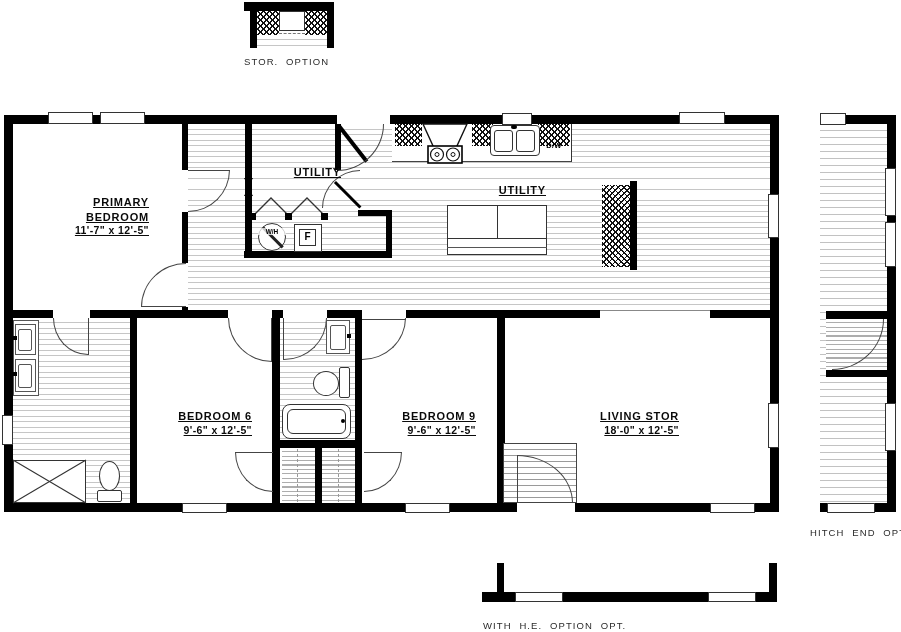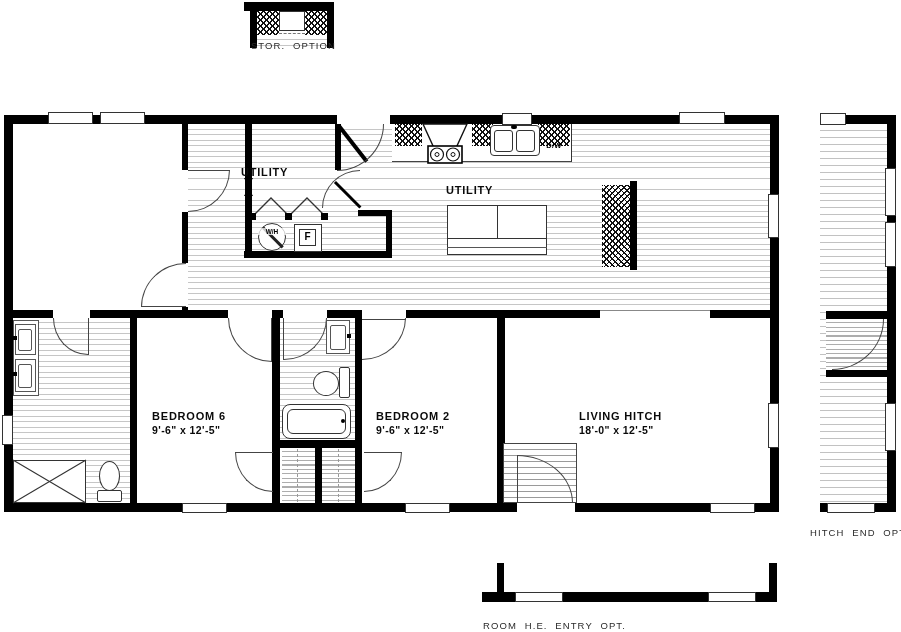--- a/index.html
+++ b/index.html
@@ -16,43 +16,43 @@
                        repeating-linear-gradient(135deg,#111 0 1.3px,transparent 1.3px 4.2px);}
   .win{position:absolute;background:#fff;border:1px solid #333;box-sizing:border-box;}
   .arc{position:absolute;border:1.3px solid #444;box-sizing:border-box;background:transparent;}
   .arc.tl{border-radius:100% 0 0 0;border-right:none;border-bottom:none;}
   .arc.tr{border-radius:0 100% 0 0;border-left:none;border-bottom:none;}
   .arc.bl{border-radius:0 0 0 100%;border-right:none;border-top:none;}
   .arc.br{border-radius:0 0 100% 0;border-left:none;border-top:none;}
   .leaf{position:absolute;background:#444;}
   .fix{position:absolute;background:#fff;border:1.3px solid #333;box-sizing:border-box;}
   .fix2{position:absolute;background:#fff;border:1px solid #555;box-sizing:border-box;}
-  .lbl{position:absolute;text-align:left;font-weight:bold;font-size:11px;line-height:1.32;
-       letter-spacing:.8px;color:#0a0a0a;}
+  .lbl{position:absolute;text-align:right;font-weight:bold;font-size:11px;line-height:1.32;
+       letter-spacing:.8px;color:#0a0a0a;text-decoration:underline;}
   .lbl .dims{font-size:10.5px;letter-spacing:.4px;display:block;white-space:nowrap;}
   .lbl .nm{display:block;white-space:pre-line;}
   .opt{position:absolute;font-size:9.5px;font-weight:normal;color:#2a2a2a;
        letter-spacing:1.1px;word-spacing:4px;white-space:nowrap;}
   .tinytxt{position:absolute;font-weight:bold;color:#000;text-align:center;}
   svg{position:absolute;overflow:visible;}
 </style>
 </head>
 <body>
 
 <div id="plan">
 
   <div class="w" style="left:244px;top:2px;width:90px;height:9px"></div>
   <div class="w" style="left:250px;top:11px;width:7px;height:37px"></div>
   <div class="w" style="left:327px;top:11px;width:7px;height:37px"></div>
   <div class="xh" style="left:257px;top:11px;width:22px;height:24px"></div>
   <div class="xh" style="left:305px;top:11px;width:22px;height:24px"></div>
   <div class="win" style="left:279px;top:11px;width:26px;height:20px"></div>
   <div style="position:absolute;left:279px;top:33px;width:26px;height:0;border-top:1px dashed #777"></div>
   <div class="st" style="left:257px;top:35px;width:70px;height:13px"></div>
-  <div class="opt" style="left:244px;top:40px;width:92px;text-align:right">STOR. OPTION</div>
+  <div class="opt" style="left:244px;top:56px;width:92px;text-align:left">STOR. OPTION</div>
 
   <div class="st" style="left:188px;top:124px;width:582px;height:186px"></div>
   <div class="st" style="left:13px;top:318px;width:117px;height:185px"></div>
   <div class="st" style="left:280px;top:318px;width:75px;height:122px"></div>
   <div class="st-dense" style="left:282px;top:448px;width:33px;height:55px"></div>
   <div class="st-dense" style="left:322px;top:448px;width:33px;height:55px"></div>
   <div style="position:absolute;left:297px;top:449px;width:0;height:53px;border-left:1px dashed #999"></div>
   <div style="position:absolute;left:338px;top:449px;width:0;height:53px;border-left:1px dashed #999"></div>
 
   <div class="white" style="left:392px;top:124px;width:179px;height:37px;border-bottom:1px solid #444;border-right:1.5px solid #333"></div>
@@ -195,36 +195,41 @@
 
   <div class="fix2" style="left:326px;top:320px;width:24px;height:34px"></div>
   <div class="fix2" style="left:330px;top:325px;width:16px;height:25px;border-radius:2px"></div>
   <div style="position:absolute;left:347px;top:334px;width:4px;height:4px;background:#000"></div>
   <div class="fix" style="left:313px;top:371px;width:26px;height:25px;border-radius:50%"></div>
   <div class="fix" style="left:339px;top:367px;width:11px;height:31px;border-radius:2px"></div>
   <div class="fix" style="left:282px;top:404px;width:69px;height:35px;border-width:1.4px;border-radius:8px"></div>
   <div class="fix" style="left:287px;top:409px;width:59px;height:25px;border-width:1px;border-radius:6px"></div>
   <div style="position:absolute;left:341px;top:419px;width:4px;height:4px;background:#000;border-radius:50%"></div>
 
+  <div class="lbl" style="left:29px;top:195px;width:120px">
+    <span class="nm">PRIMARY
+BEDROOM</span>
+    <span class="dims">11'-7" x  12'-5"</span>
+  </div>
   <div class="lbl" style="left:241px;top:165px;width:100px">
     <span class="nm">UTILITY</span>
   </div>
   <div class="lbl" style="left:446px;top:183px;width:100px">
     <span class="nm">UTILITY</span>
   </div>
   <div class="lbl" style="left:152px;top:409px;width:100px">
     <span class="nm">BEDROOM 6</span>
     <span class="dims">9'-6" x  12'-5"</span>
   </div>
   <div class="lbl" style="left:376px;top:409px;width:100px">
-    <span class="nm">BEDROOM 2</span>
+    <span class="nm">BEDROOM 9</span>
     <span class="dims">9'-6" x  12'-5"</span>
   </div>
   <div class="lbl" style="left:579px;top:409px;width:100px">
-    <span class="nm">LIVING HITCH</span>
+    <span class="nm">LIVING STOR</span>
     <span class="dims">18'-0" x  12'-5"</span>
   </div>
 
   <div class="st-lite" style="left:820px;top:124px;width:68px;height:379px"></div>
   <div class="w" style="left:820px;top:115px;width:76px;height:9px"></div>
   <div class="w" style="left:887px;top:115px;width:9px;height:397px"></div>
   <div class="w" style="left:820px;top:503px;width:76px;height:9px"></div>
   <div class="w" style="left:826px;top:311px;width:64px;height:8px"></div>
   <div class="w" style="left:826px;top:370px;width:64px;height:7px"></div>
   <div class="st-dense" style="left:826px;top:319px;width:61px;height:51px"></div>
@@ -234,15 +239,15 @@
   <div class="win" style="left:885px;top:222px;width:11px;height:45px"></div>
   <div class="win" style="left:885px;top:403px;width:11px;height:48px"></div>
   <div class="win" style="left:827px;top:503px;width:48px;height:10px"></div>
   <div class="opt" style="left:810px;top:527px;width:91px;text-align:right">HITCH END OPT.</div>
 
   <div class="w" style="left:482px;top:592px;width:295px;height:10px"></div>
   <div class="w" style="left:497px;top:563px;width:7px;height:31px"></div>
   <div class="w" style="left:769px;top:563px;width:8px;height:31px"></div>
   <div class="win" style="left:515px;top:592px;width:48px;height:10px"></div>
   <div class="win" style="left:708px;top:592px;width:48px;height:10px"></div>
-  <div class="opt" style="left:483px;top:620px">ROOM H.E. ENTRY OPT.</div>
+  <div class="opt" style="left:483px;top:620px">WITH H.E. OPTION OPT.</div>
 
 </div>
 
 </body></html>

